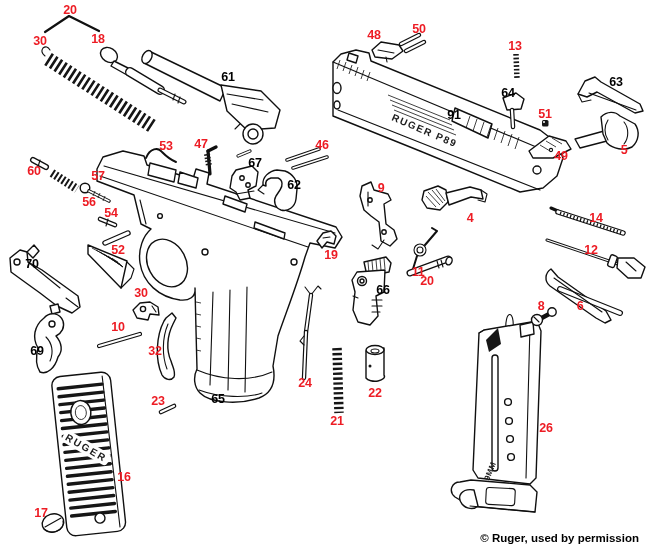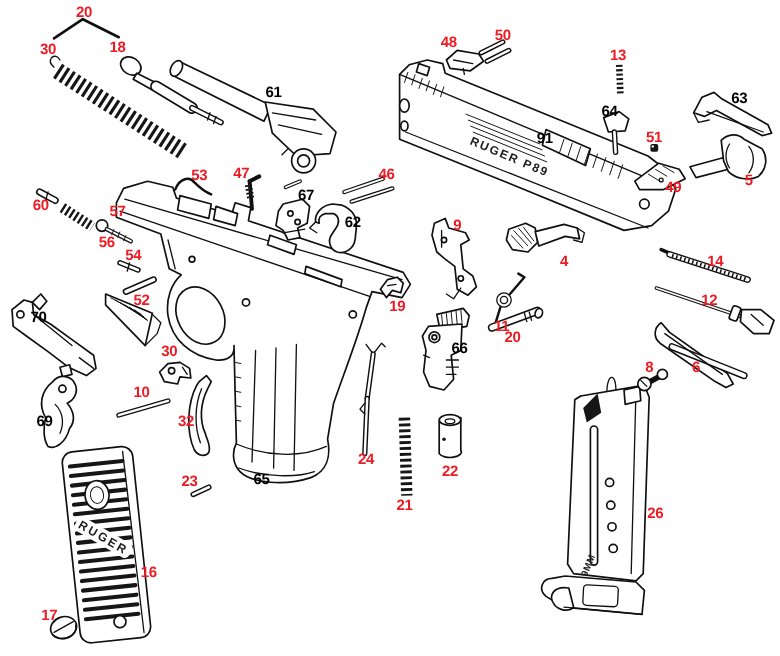--- a/index.html
+++ b/index.html
@@ -421,14 +421,15 @@
       <span class="part-label" style="left: 305px; top: 383px;">24</span>
       <span class="part-label" style="left: 158px; top: 401px;">23</span>
       <span class="part-label black" style="left: 218px; top: 399px;">65</span>
       <span class="part-label" style="left: 337px; top: 421px;">21</span>
       <span class="part-label" style="left: 375px; top: 393px;">22</span>
       <span class="part-label" style="left: 124px; top: 477px;">16</span>
       <span class="part-label" style="left: 546px; top: 428px;">26</span>
       <span class="part-label" style="left: 41px; top: 513px;">17</span>
     </div>
 
+<div class="copyright">© Ruger, used by permission</div>
 
 </div>
 
 </body></html>

